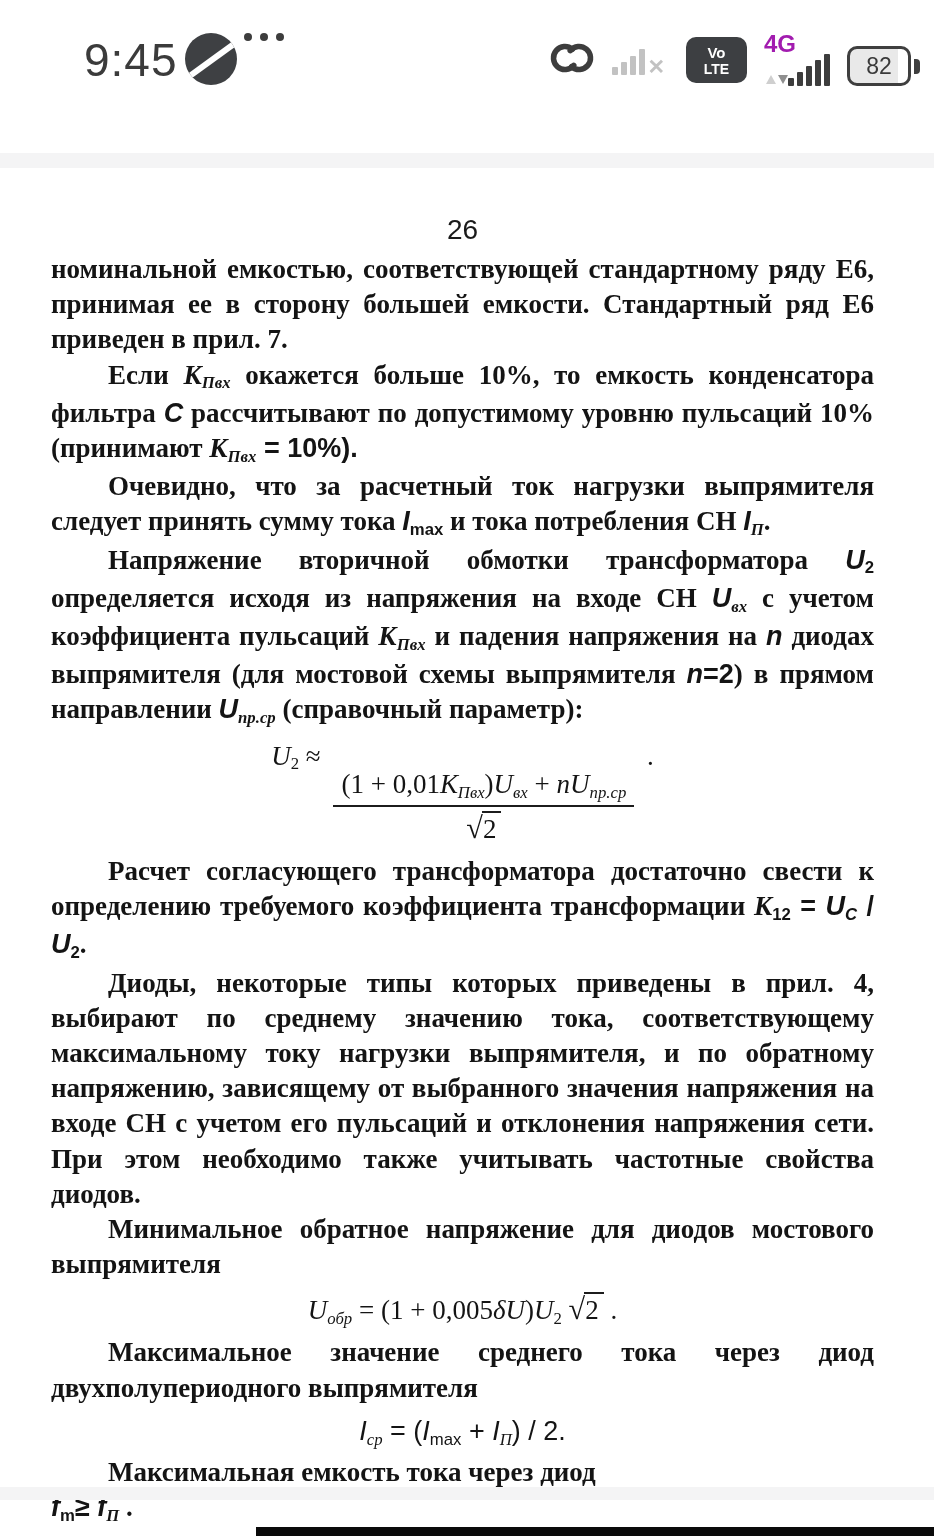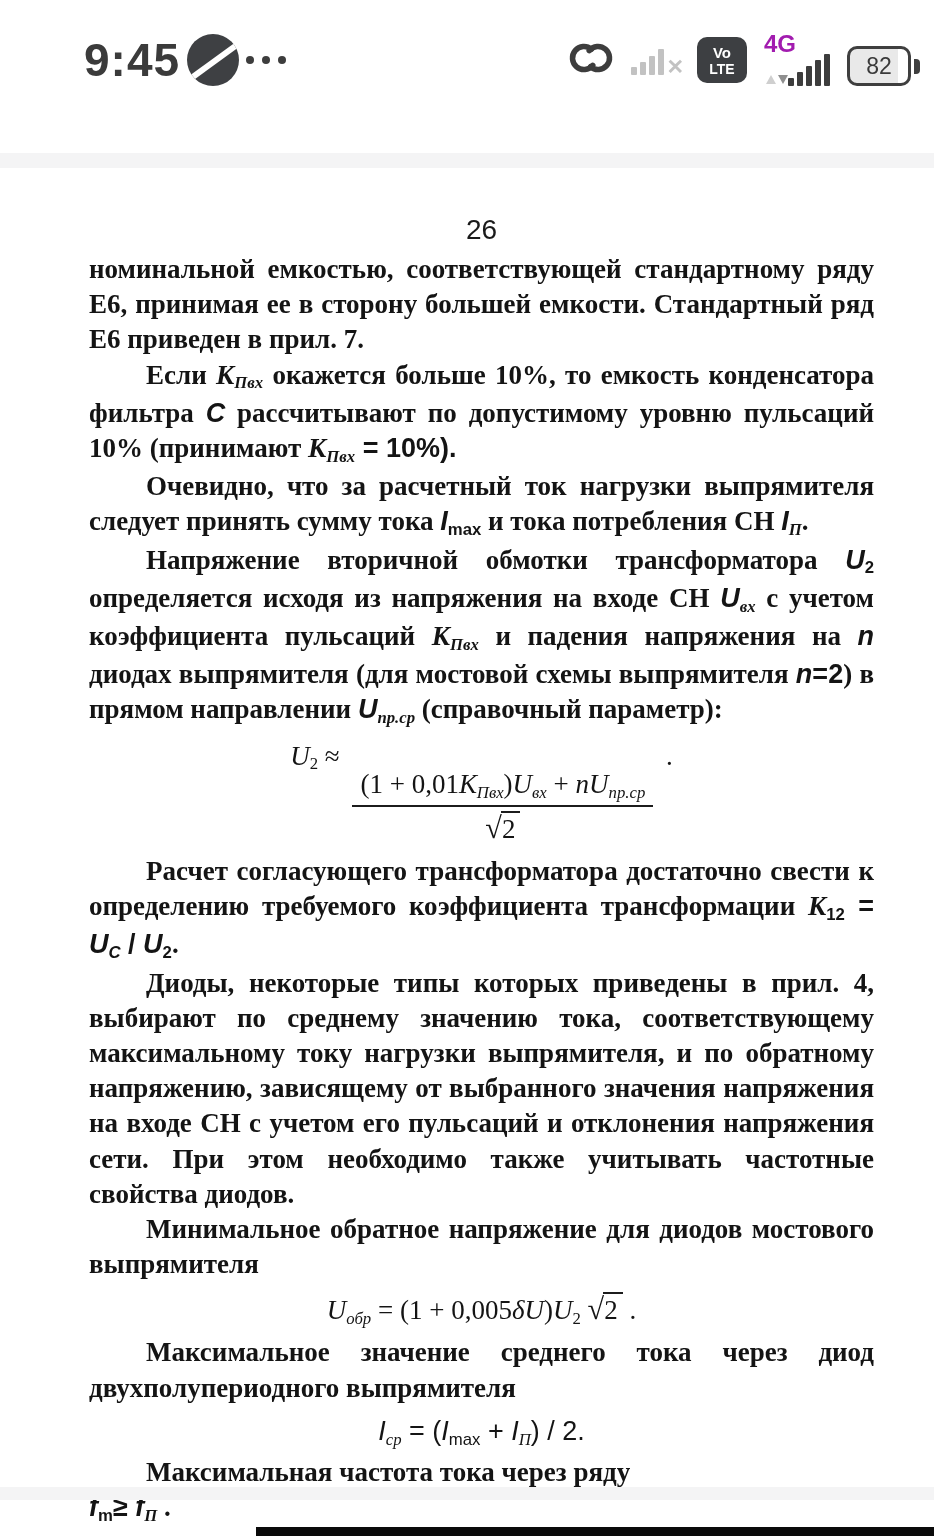--- a/index.html
+++ b/index.html
@@ -3,36 +3,36 @@
 <meta charset="utf-8">
 <style>
   html,body{margin:0;padding:0;background:#fff;}
   .screen{position:relative;width:934px;height:1536px;background:#ffffff;overflow:hidden;
           font-family:"Liberation Serif",serif;}
 
   
   .status-bar{position:absolute;top:0;left:0;width:934px;height:114px;
               display:flex;align-items:center;justify-content:space-between;
               padding:6px 14px 0 84px;box-sizing:border-box;}
-  .sb-left{display:flex;align-items:center;gap:7px;font-weight:bold;}
+  .sb-left{display:flex;align-items:flex-start;gap:7px;}
   .time{font-family:"Liberation Sans",sans-serif;font-size:46px;color:#3b3b3b;letter-spacing:1px;}
   .app-circle{width:52px;height:52px;border-radius:50%;background:#3e4043;position:relative;overflow:hidden;display:inline-block;}
   .app-circle::after{content:"";position:absolute;left:-12%;top:46%;width:130%;height:6px;background:#fff;transform:rotate(-36deg);}
   .dots{display:inline-flex;gap:8px;align-items:center;}
   .dots i{width:8px;height:8px;border-radius:50%;background:#3d3d3d;display:block;}
 
   .sb-right{display:flex;align-items:center;gap:17px;}
   .sim{position:relative;display:inline-flex;align-items:flex-end;gap:3px;padding-right:16px;height:30px;}
   .sim i{display:block;width:6px;background:#c2c2c2;border-radius:1px;}
   .sim i:nth-child(1){height:8px}.sim i:nth-child(2){height:13px}
   .sim i:nth-child(3){height:19px}.sim i:nth-child(4){height:26px}
   .sim em{position:absolute;right:-4px;bottom:-4px;font:700 21px "Liberation Sans",sans-serif;color:#c2c2c2;font-style:normal;}
-  .volte{width:50px;height:46px;background:#3d3f42;border-radius:10px;color:#fff;
+  .volte{width:61px;height:46px;background:#3d3f42;border-radius:10px;color:#fff;
          display:inline-flex;flex-direction:column;align-items:center;justify-content:center;
-         font-family:"Liberation Sans",sans-serif;font-weight:700;line-height:1;}
+         font-family:"Liberation Sans",sans-serif;font-weight:700;line-height:1;margin-left:8px;}
   .volte span:nth-child(1){font-size:15px;margin-bottom:2px;}
   .volte span:nth-child(2){font-size:14px;}
   .net4g{position:relative;width:66px;height:52px;display:inline-block;}
   .net4g .g{position:absolute;top:-4px;left:0;font:600 24px "Liberation Sans",sans-serif;color:#a21caf;font-style:normal;}
   .updown{position:absolute;left:2px;bottom:2px;display:flex;gap:2px;align-items:flex-end;}
   .updown i{display:block;width:0;height:0;}
   .updown .up{border-left:5px solid transparent;border-right:5px solid transparent;border-bottom:9px solid #cfcfcf;}
   .updown .dn{border-left:5px solid transparent;border-right:5px solid transparent;border-top:9px solid #8f8f8f;}
   .bars{position:absolute;right:0;bottom:0;display:flex;align-items:flex-end;gap:3px;}
   .bars i{display:block;width:6px;background:#3d3d3d;border-radius:1px;}
@@ -46,21 +46,21 @@
   .nub{width:6px;height:15px;background:#3f3f3f;border-radius:0 4px 4px 0;margin-left:3px;display:block;}
 
   
   .sep{position:absolute;left:0;width:934px;background:#f4f4f5;}
   .sep.top{top:153px;height:15px;}
   .sep.bottom{top:1487px;height:13px;}
   .home-bar{position:absolute;left:256px;bottom:0;width:678px;height:9px;background:#0a0a0a;}
 
   
   .page{position:absolute;top:168px;left:0;width:934px;height:1319px;background:#fff;
-        box-sizing:border-box;padding:46px 60px 0 89px;color:#141414;}
+        box-sizing:border-box;padding:46px 60px 0 51px;color:#141414;}
   .page-number{text-align:center;font-family:"Liberation Sans",sans-serif;font-size:28px;
                color:#1a1a1a;margin-bottom:6px;}
   .para{font-size:27px;line-height:35.2px;text-align:justify;margin:0;font-weight:bold;}
   .para.indent{text-indent:57px;}
   .formula{text-align:center;line-height:normal;font-size:27px;margin:10px 0 8px;}
 
   .ft{font-family:"Liberation Serif",serif;font-style:normal;}
   .fi{font-family:"Liberation Serif",serif;font-style:italic;}
   .fs{font-family:"Liberation Sans",sans-serif;font-style:normal;}
   .fv{font-family:"Liberation Sans",sans-serif;font-style:italic;}
@@ -143,21 +143,21 @@
         <div class="formula"><span class="fi">U</span><span class="sb ft">2</span><span class="ft"> ≈ </span><span class="frac">
             <span class="num"><span class="ft">(1 + 0,01</span><span class="fi">К</span><span class="sb fi">Пвх</span><span class="ft">)</span><span class="fi">U</span><span class="sb fi">вх</span><span class="ft"> + </span><span class="fi">n</span><span class="fi">U</span><span class="sb fi">пр.ср</span></span>
             <span class="den"><span class="sqrt ft"><span class="rad">√</span><span class="sqrt-body">2</span></span></span>
           </span><span class="ft"> .</span></div>
         <div class="para indent"><span class="ft">Расчет согласующего трансформатора достаточно свести к опре­делению требуемого коэффициента трансформации </span><span class="fi">К</span><span class="sb fs">12</span><span class="fs"> = </span><span class="fv">U</span><span class="sb fv">C</span><span class="fs"> / </span><span class="fv">U</span><span class="sb fs">2</span><span class="ft">.</span></div>
         <div class="para indent"><span class="ft">Диоды, некоторые типы которых приведены в прил. 4, выбирают по среднему значению тока, соответствующему максимальному току нагрузки выпрямителя, и по обратному напряжению, зависящему от выбранного значения напряжения на входе СН с учетом его пульсаций и отклонения напряжения сети. При этом необходимо также учитывать частотные свойства диодов.</span></div>
         <div class="para indent"><span class="ft">Минимальное обратное напряжение для диодов мостового выпря­мителя</span></div>
         <div class="formula"><span class="fi">U</span><span class="sb fi">обр</span><span class="ft"> = (1 + 0,005</span><span class="fi">δU</span><span class="ft">)</span><span class="fi">U</span><span class="sb ft">2</span><span class="ft"> </span><span class="sqrt ft"><span class="rad">√</span><span class="sqrt-body">2</span></span><span class="ft"> .</span></div>
         <div class="para indent"><span class="ft">Максимальное значение среднего тока через диод двухполупери­одного выпрямителя</span></div>
         <div class="formula"><span class="fv">I</span><span class="sb fi">ср</span><span class="fs"> = (</span><span class="fv">I</span><span class="sb fs">max</span><span class="fs"> + </span><span class="fv">I</span><span class="sb fi">П</span><span class="fs">) / 2.</span></div>
-        <div class="para indent"><span class="ft">Максимальная частота тока через ряду</span></div>
+        <div class="para indent"><span class="ft">Максимальная емкость тока через диод</span></div>
         <div class="para"><span class="fv">f</span><span class="sb fs">m</span><span class="fs">≥ </span><span class="fv">f</span><span class="sb fi">П</span><span class="ft"> .</span></div>
       </div>
   </div>
 
   <div class="sep bottom"></div>
   <div class="home-bar"></div>
 
 </div>
 
 </body></html>

